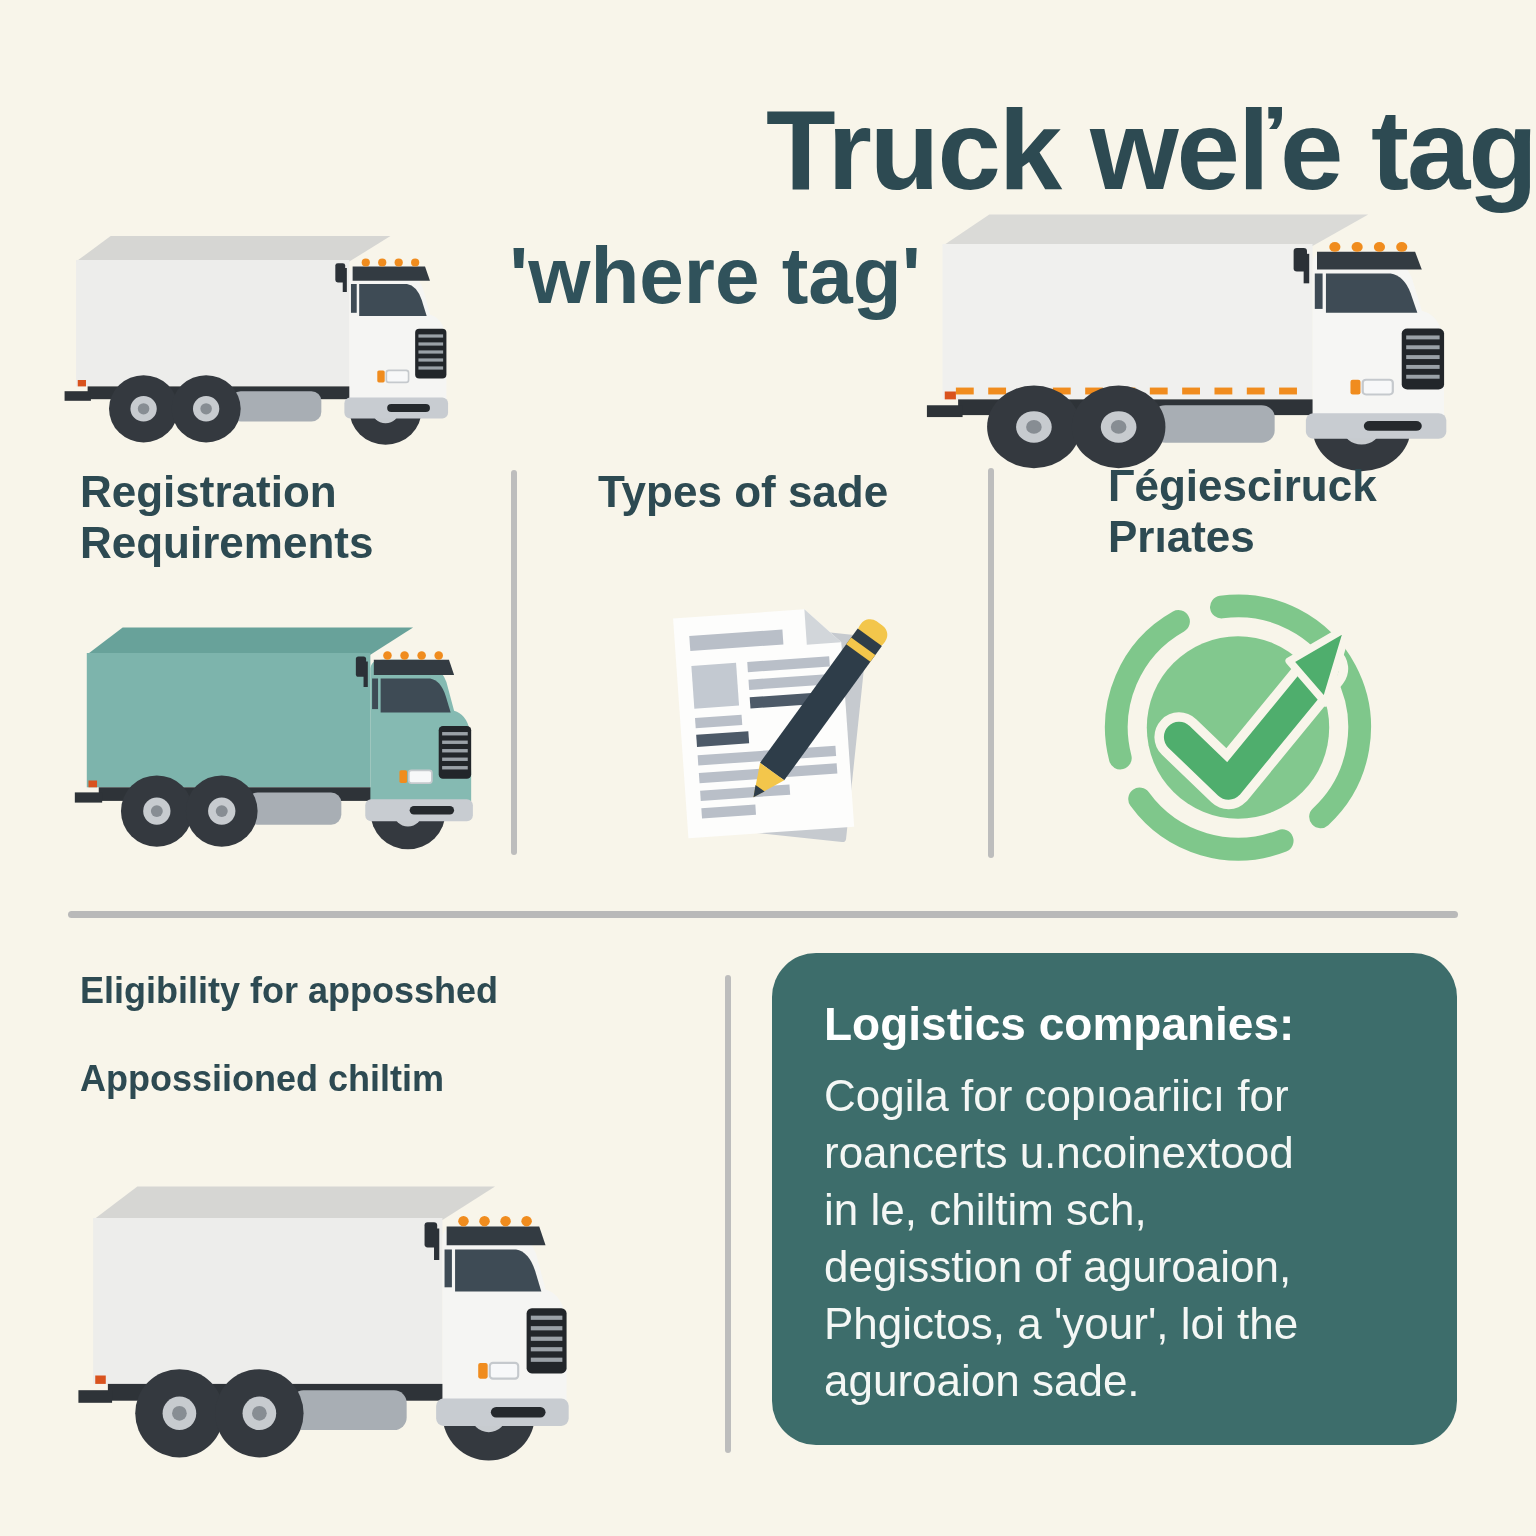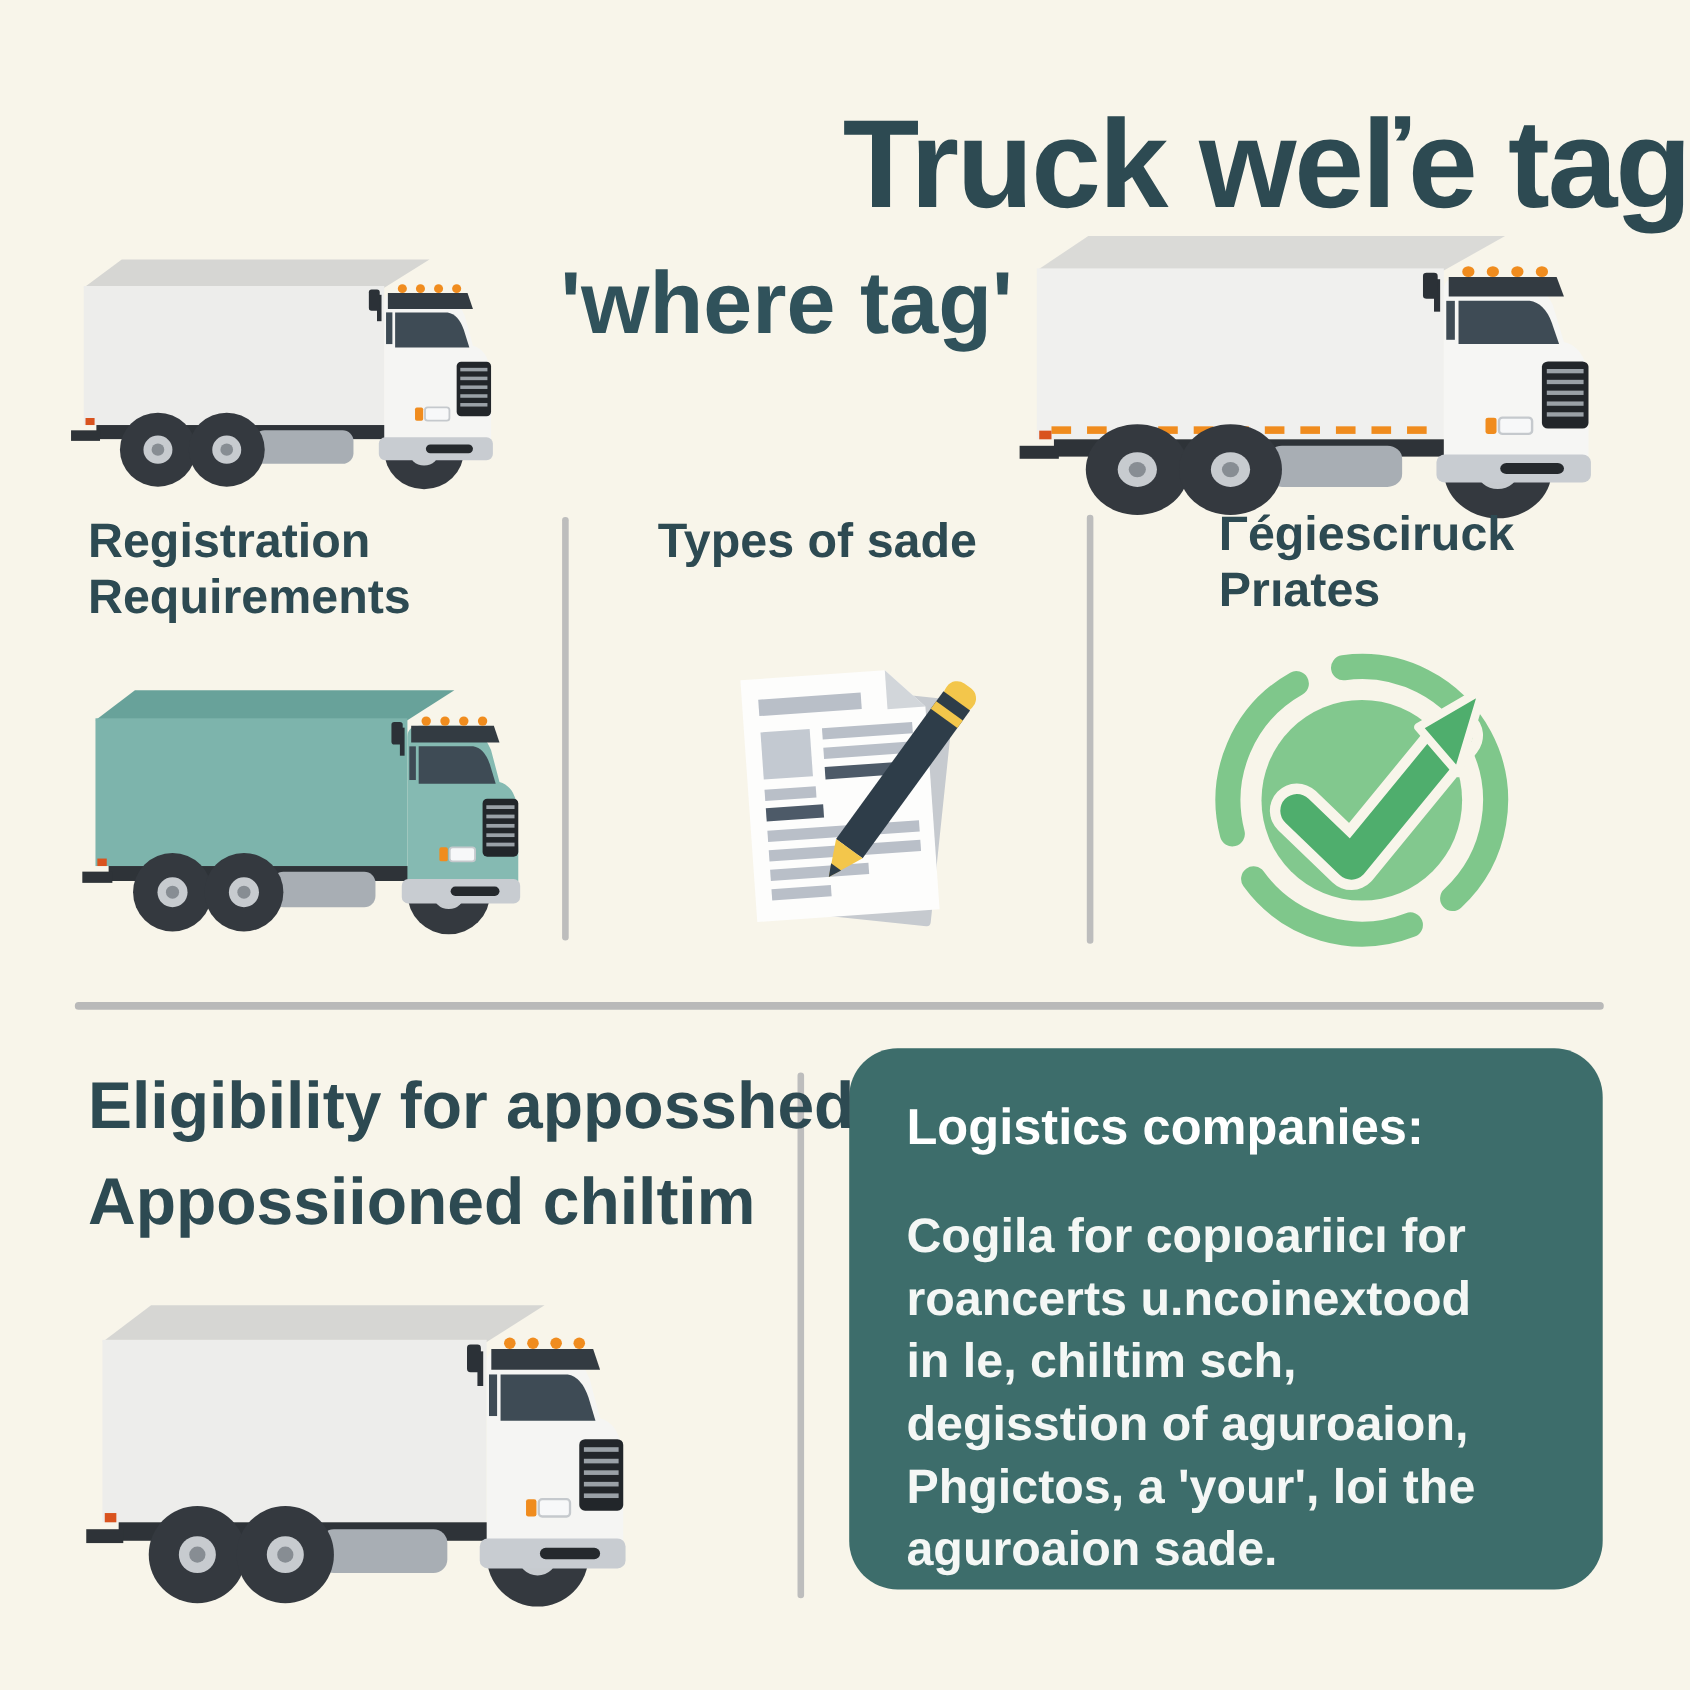--- a/index.html
+++ b/index.html
@@ -21,38 +21,38 @@
   }
 
   .col-heading{
     font-size:44px;font-weight:800;line-height:1.16;color:#2d4a52;z-index:3;
   }
   .heading-reg{left:80px;top:466px;width:345px;}
   .heading-types{left:598px;top:466px;width:420px;}
   .heading-plates{left:1108px;top:460px;width:340px;}
 
   .big-heading{
-    font-size:60px;font-weight:800;color:#2d4a52;z-index:3;white-space:nowrap;
+    font-size:36px;font-weight:800;color:#2d4a52;z-index:3;white-space:nowrap;
   }
   .elig1{left:80px;top:970px;}
   .elig2{left:80px;top:1058px;}
 
   .divider-v{width:6px;background:#bdbdbd;border-radius:3px;z-index:2;}
   .dv1{left:511px;top:470px;height:385px;}
   .dv2{left:988px;top:468px;height:390px;}
   .dv3{left:725px;top:975px;height:478px;}
   .divider-h{left:68px;top:911px;width:1390px;height:7px;background:#b9b9b9;border-radius:4px;z-index:2;}
 
   .panel{
     left:772px;top:953px;width:685px;height:492px;
     background:#3d6d6b;border-radius:44px;z-index:2;
     box-sizing:border-box;padding:44px 40px 0 52px;color:#ffffff;
   }
   .panel-heading{font-size:46px;font-weight:800;color:#ffffff;}
-  .panel-body{margin-top:44px;font-size:44px;line-height:57px;font-weight:700;color:#f4f7f5;}
+  .panel-body{margin-top:16px;font-size:44px;line-height:57px;font-weight:400;color:#f4f7f5;}
 
   .truck{display:block;z-index:1;}
   .truck--white{--box:#ededeb;--boxtop:#d6d6d3;--cab:#f5f5f3;}
   .truck--white2{--box:#f0f0ee;--boxtop:#dadad7;--cab:#f6f6f4;--dash:#f08c1e;}
   .truck--teal{--box:#7db4ac;--boxtop:#68a29a;--cab:#85bab2;}
   .t1{left:58px;top:212px;}
   .t2{left:918px;top:185px;z-index:1;}
   .t3{left:68px;top:602px;}
   .t4{left:70px;top:1155px;}
 

